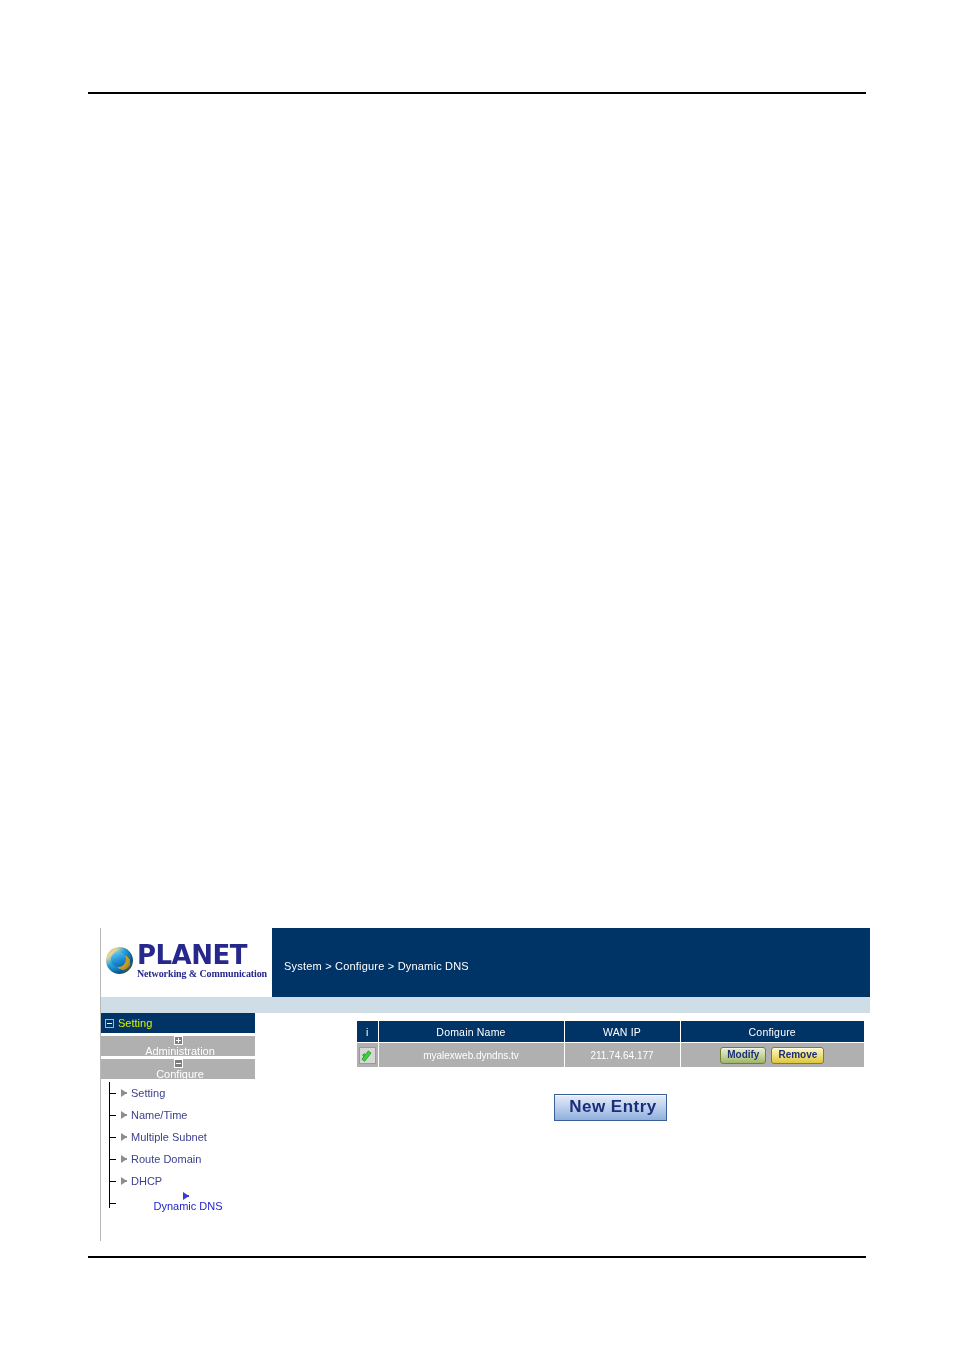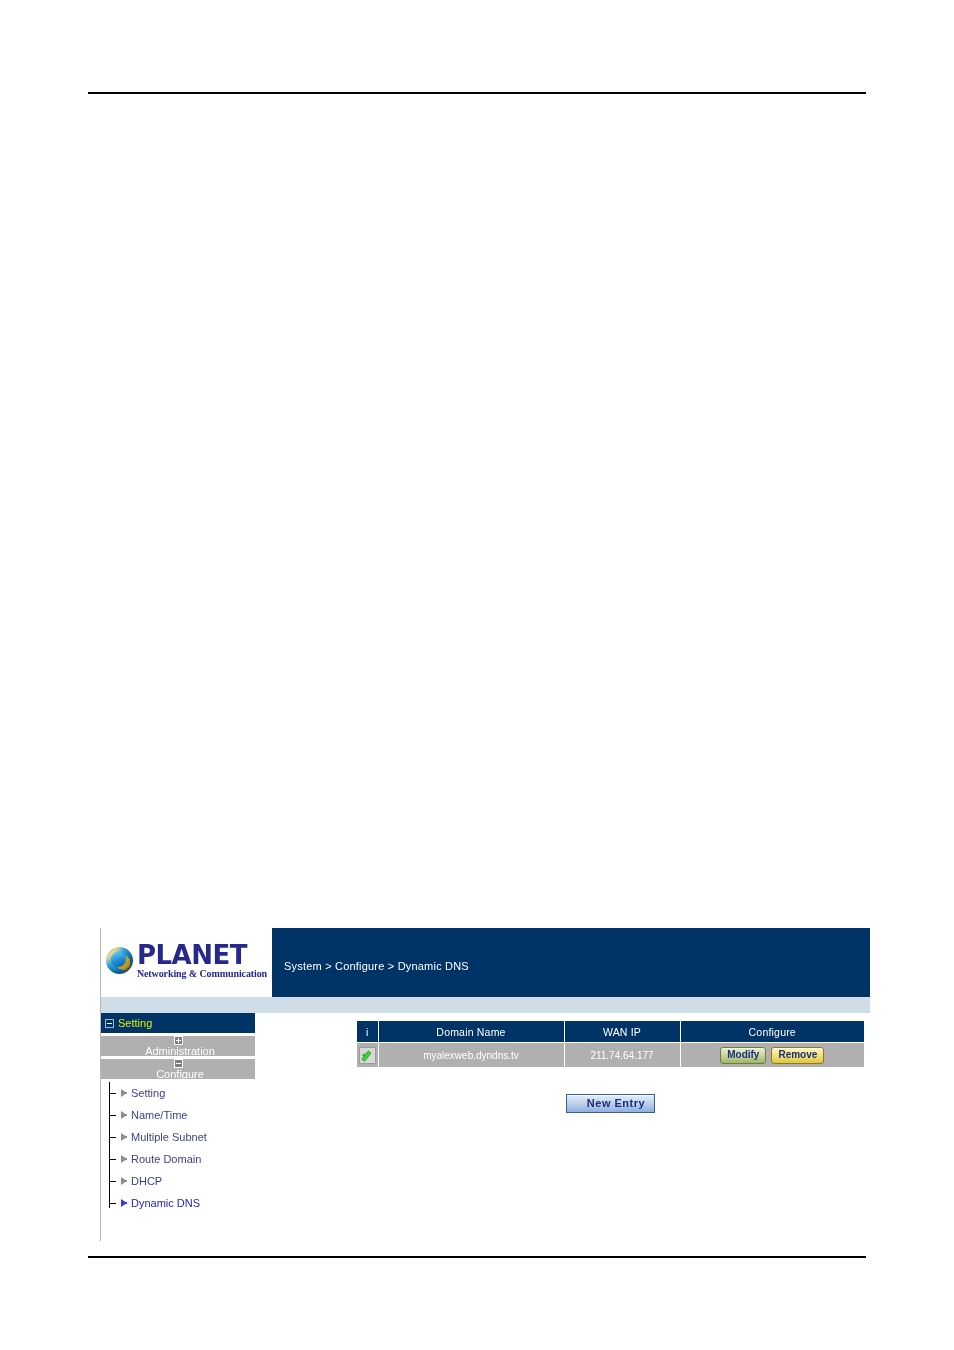--- a/index.html
+++ b/index.html
@@ -205,21 +205,21 @@
     flex: 0 0 auto;
     position: relative;
   }
   .leaf-arrow::before {
     content: "";
     position: absolute;
     left: -4px; top: -1px;
     width: 4px; height: 2px;
     background: #8d8d8d;
   }
-  .nav-leaf.active { color: #2222cc; }
+  .nav-leaf.active { color: #2222cc; flex-direction: column; }
   .nav-leaf.active .leaf-arrow { border-left-color: #3a3ad6; }
   .nav-leaf.active .leaf-arrow::before { background: #3a3ad6; }
 
   
   .content {
     position: absolute;
     left: 256px;
     top: 8px;
     right: 6px;
   }
@@ -310,24 +310,24 @@
     box-shadow: inset 0 1px 0 #fffce6;
   }
 
   .new-entry-wrap {
     width: 507px;
     display: flex;
     justify-content: center;
     margin-top: 27px;
   }
   .btn-newentry {
-    font-size: 11px;
+    font-size: 17px;
     font-weight: bold;
     color: #1b2e7a;
-    padding: 2px 9px 3px 20px;
+    padding: 2px 9px 3px 14px;
     letter-spacing: 0.5px;
     background: linear-gradient(180deg, #e6edf8 0%, #c4d4ee 42%, #8fb0dd 100%);
     border: 1px solid #3a5f97;
     box-shadow: inset 0 1px 0 #f4f8ff;
     text-align: right;
   }
 </style>
 </head>
 <body>
 

